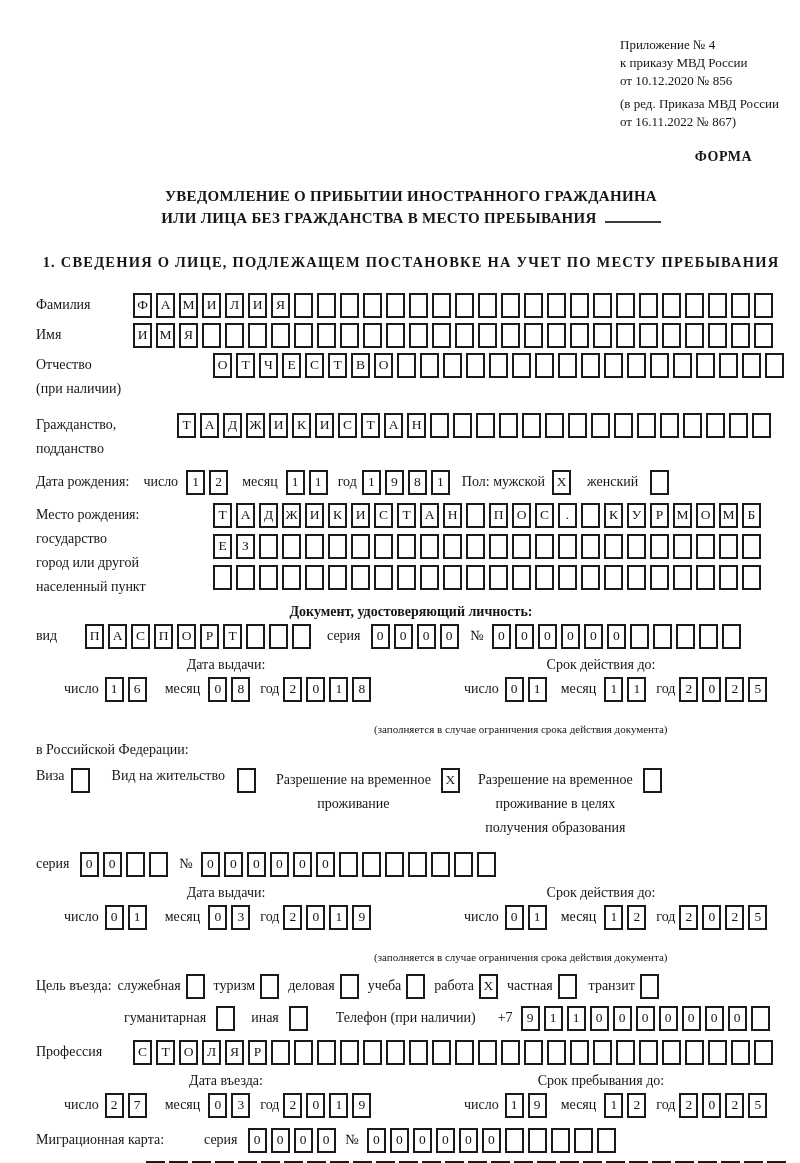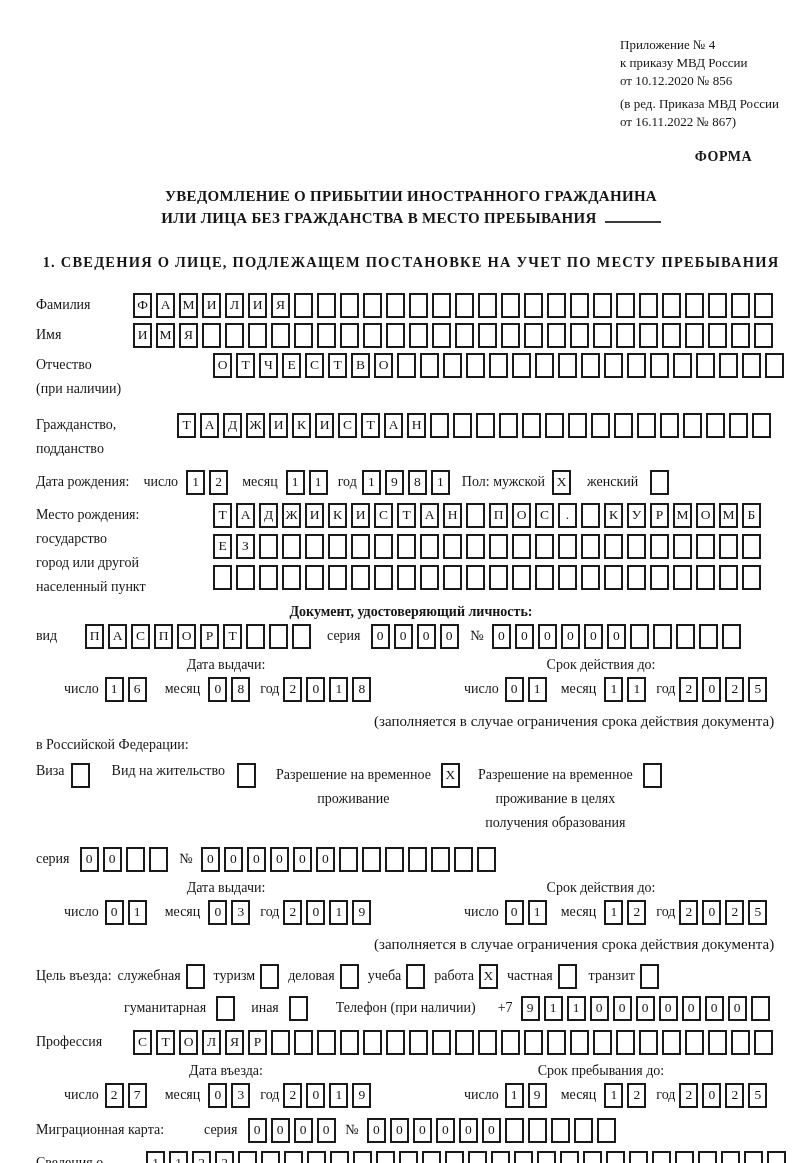--- a/index.html
+++ b/index.html
@@ -36,21 +36,21 @@
   .w-birthpl { width:177px; }
   .w-rep { width:110px; }
   .pair { display:flex; align-items:center; gap:5px; }
 
   .dates { display:flex; margin-top:8px; }
   .dates .half-l { width:380px; }
   .dates .half-r { flex:1; }
   .date-head { display:flex; margin-top:8px; }
   .date-head .half-l { width:380px; text-align:center; }
   .date-head .half-r { flex:1; text-align:center; }
-  .note { font-size:15px; margin-top:11px; margin-left:338px; }
+  .note { font-size:11px; margin-top:21px; margin-left:338px; }
 
   .permit-row { display:flex; align-items:flex-start; margin-top:10px; }
   .permit-center { text-align:center; line-height:1.55; }
   .permit-item { display:flex; align-items:flex-start; }
 </style>
 </head>
 <body>
 
 <div class="page">
 

